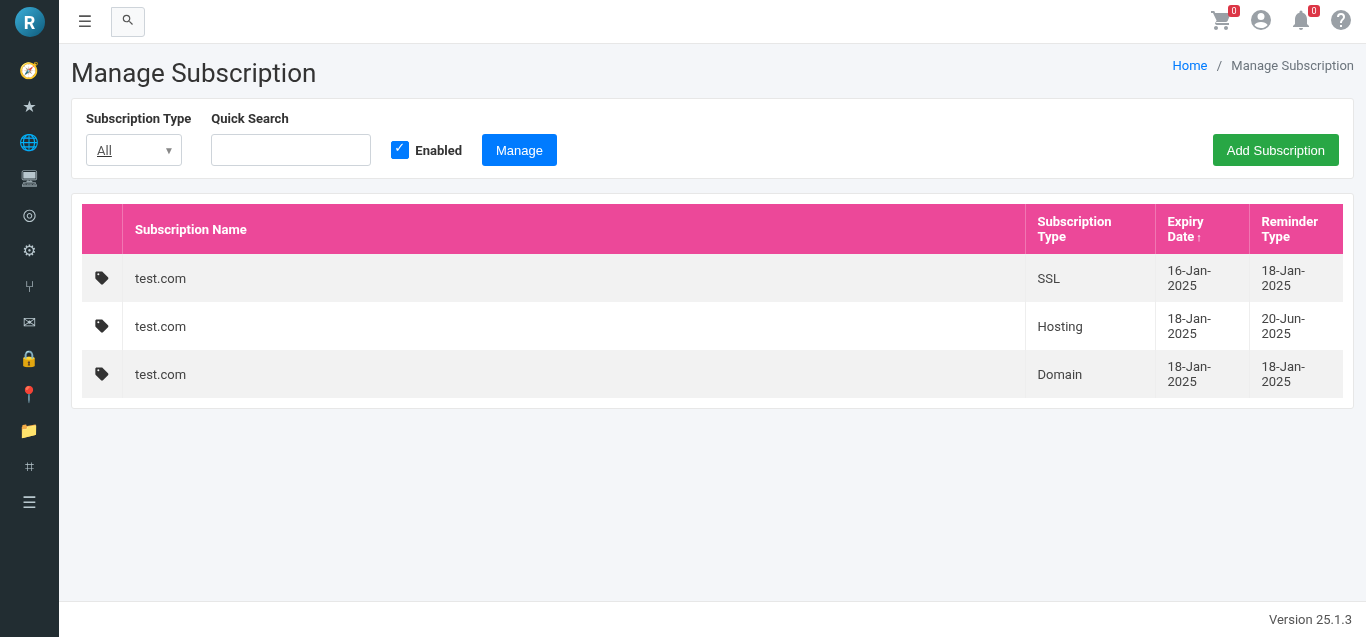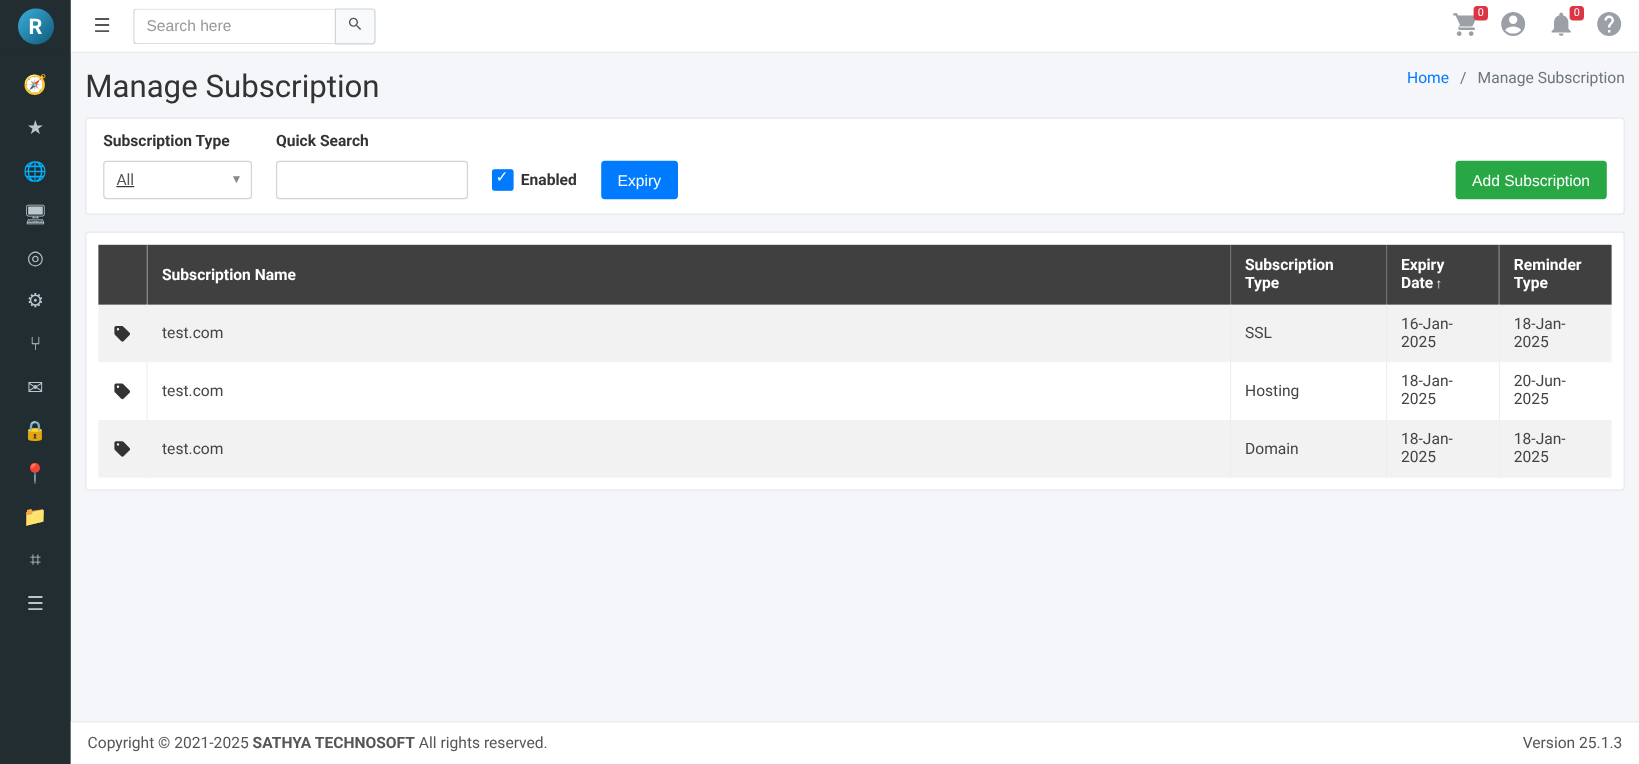--- a/index.html
+++ b/index.html
@@ -142,21 +142,21 @@
 .filters {
   display: flex;
   align-items: flex-end;
   gap: 20px;
 }
 .field-group { display: flex; flex-direction: column; }
 .field-label { font-size: 13px; font-weight: 700; color: #333; margin-bottom: 8px; }
 
 .select-wrap {
   position: relative;
-  width: 124px;
+  width: 96px;
   text-decoration: underline;
 }
 .select-wrap .sel {
   width: 100%; height: 32px;
   border: 1px solid #ced4da;
   border-radius: 3px;
   background: #fff;
   padding: 0 24px 0 10px;
   font-size: 13px;
   color: #555;
@@ -204,21 +204,21 @@
   cursor: pointer;
   color: #fff;
 }
 .btn-primary { background: #007bff; }
 .btn-success { background: #28a745; }
 .filters .spacer { flex: 1; }
 
 
 .table-card { background: #fff; border: 1px solid #e7e7e7; border-radius: 3px; padding: 10px; }
 table { width: 100%; border-collapse: collapse; }
-thead tr { background: #404040; color: #fff; }
+thead tr { background: #ec4899; color: #fff; }
 thead th {
   padding: 10px 12px;
   text-align: left;
   font-size: 13px;
   font-weight: 700;
   border-right: 1px solid rgba(255,255,255,0.25);
 }
 thead th:last-child { border-right: none; }
 .col-tag { width: 36px; }
 .col-type { width: 130px; }
@@ -300,21 +300,20 @@
         </div>
     </nav>
   </aside>
 
   <div class="main">
     <div class="topnav">
       <div class="menu-toggle">
         <span>☰</span>
       </div>
       <div class="search-wrap">
-        <input class="search-input" type="text" placeholder="Search here" style="">
         <button class="search-btn">
           <span>
             <svg viewBox="0 0 24 24" width="14" height="14" fill="#555">
                 <path d="M15.5 14h-.79l-.28-.27A6.471 6.471 0 0016 9.5 6.5 6.5 0 109.5 16c1.61 0 3.09-.59 4.23-1.57l.27.28v.79L19 20.49 20.49 19 15.5 14zm-6 0C7.01 14 5 11.99 5 9.5S7.01 5 9.5 5 14 7.01 14 9.5 11.99 14 9.5 14z"></path>
               </svg>
           </span>
         </button>
       </div>
       <div class="top-right">
         <div class="top-icon">
@@ -370,21 +369,21 @@
             </div>
           </div>
           <div class="field-group">
             <label class="field-label">Quick Search</label>
             <input class="text-input" type="text" value="" style="">
           </div>
           <div class="check-row">
             <input type="checkbox" class="checkbox" checked="" style="">
             <span class="check-label">Enabled</span>
           </div>
-          <button class="btn btn-primary">Expiry</button>
+          <button class="btn btn-primary">Manage</button>
           <div class="spacer"></div>
           <button class="btn btn-success">Add Subscription</button>
         </div>
       </div>
 
       <div class="table-card">
         <table>
           <thead>
             <tr>
               <th class="col-tag"></th>
@@ -427,19 +426,16 @@
                 <td>Domain</td>
                 <td>18-Jan-2025</td>
                 <td>18-Jan-2025</td>
               </tr>
             </tbody>
         </table>
       </div>
     </div>
 
     <footer class="footer">
-      <span>
-        <span>Copyright © 2021-2025 </span><strong>SATHYA TECHNOSOFT</strong><span> All rights reserved.</span>
-      </span>
       <span class="version">Version 25.1.3</span>
     </footer>
   </div>
 </div>
 
 </body></html>

